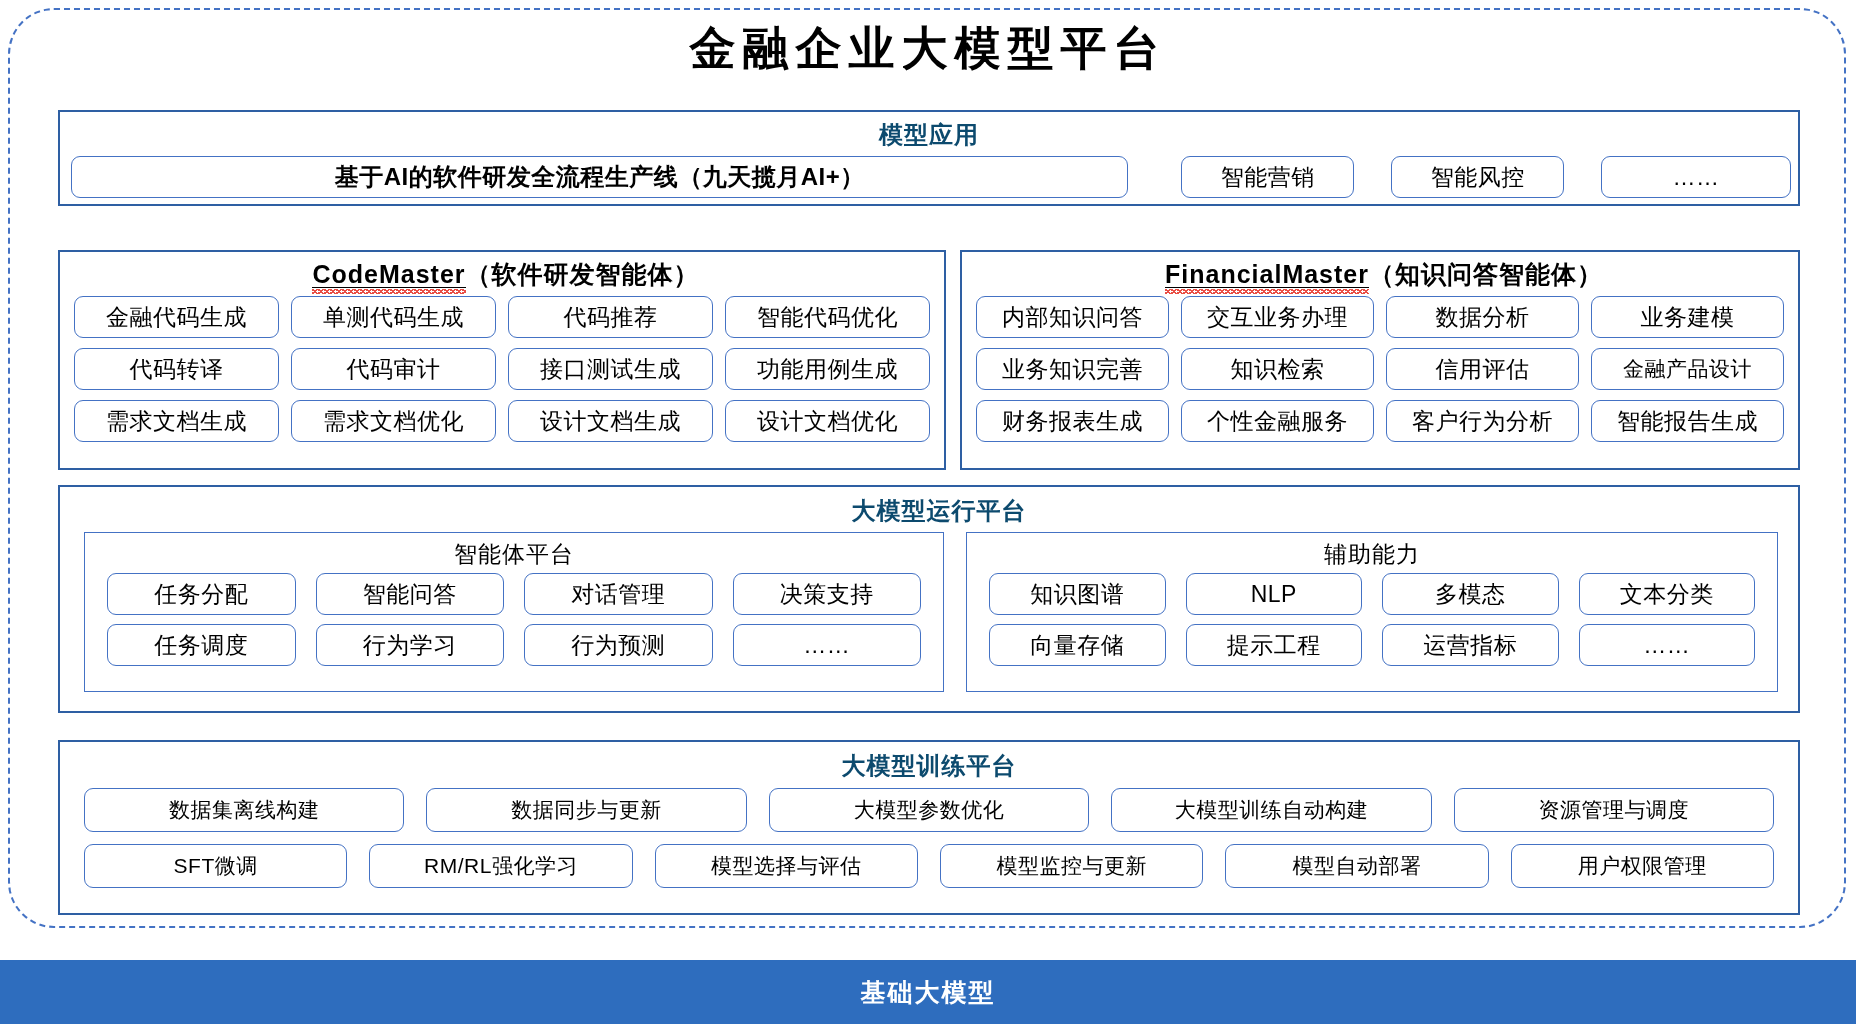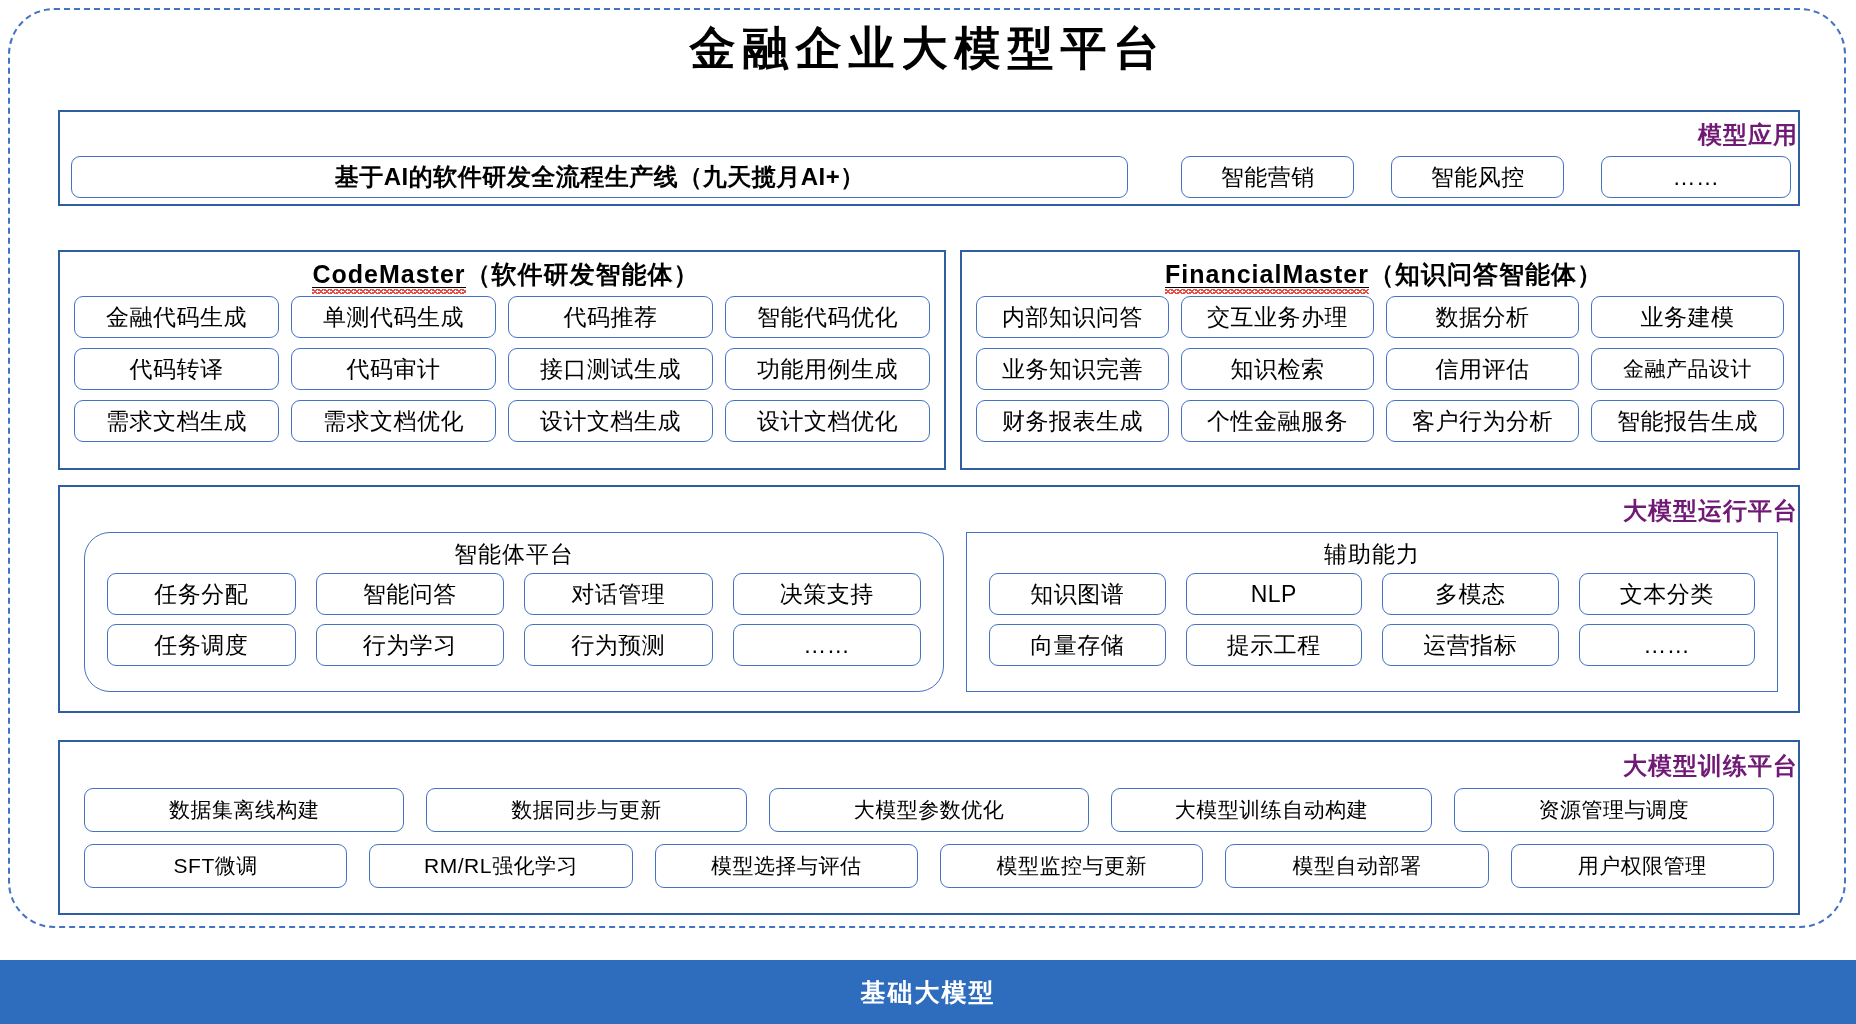--- a/index.html
+++ b/index.html
@@ -49,24 +49,24 @@
   }
 
   
   .section-box {
     position: absolute;
     box-sizing: border-box;
     border: 2px solid #2E5FA3;
     background: #ffffff;
   }
   .section-title {
-    text-align: right;
+    text-align: center;
     font-size: 24px;
     font-weight: 700;
-    color: #701a75;
+    color: #0c4a6e;
     letter-spacing: 1px;
     white-space: nowrap;
   }
   .panel-title {
     text-align: center;
     font-size: 23px;
     font-weight: 400;
     color: #000000;
     letter-spacing: 1px;
     white-space: nowrap;
@@ -163,21 +163,21 @@
 
   
   #run-box { left: 58px; top: 485px; width: 1742px; height: 228px; }
   #run-title { margin-top: 8px; padding-left: 20px; }
   .sub-panel {
     position: absolute;
     box-sizing: border-box;
     border: 1.6px solid #4472C4;
     background: #ffffff;
   }
-  #agent-platform { left: 24px; top: 45px; width: 860px; height: 160px; border-radius: 26px; }
+  #agent-platform { left: 24px; top: 45px; width: 860px; height: 160px; }
   #aux-ability   { left: 906px; top: 45px; width: 812px; height: 160px; }
   .sub-panel .panel-title { margin-top: 6px; }
   .sub-grid {
     position: absolute;
     left: 22px;
     right: 22px;
     top: 40px;
     display: flex;
     flex-direction: column;
     gap: 9px;

